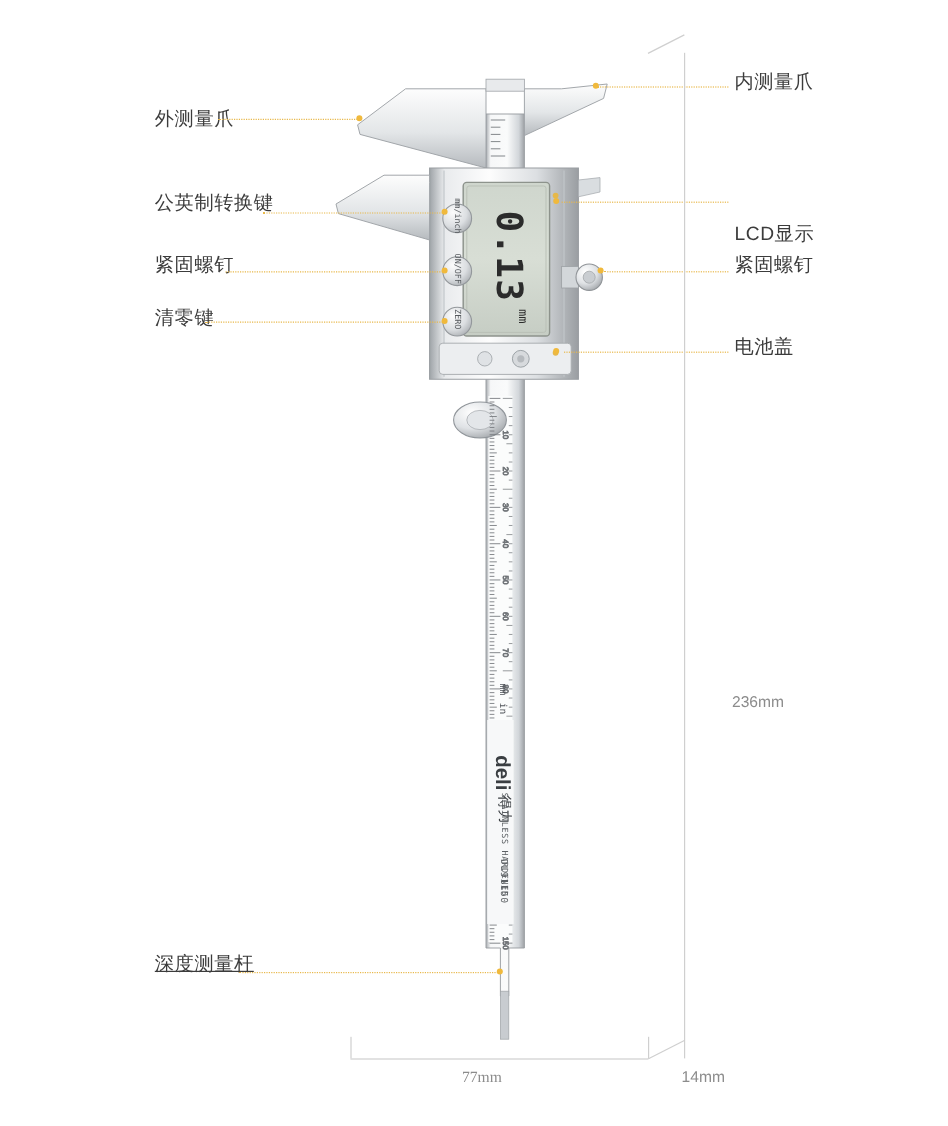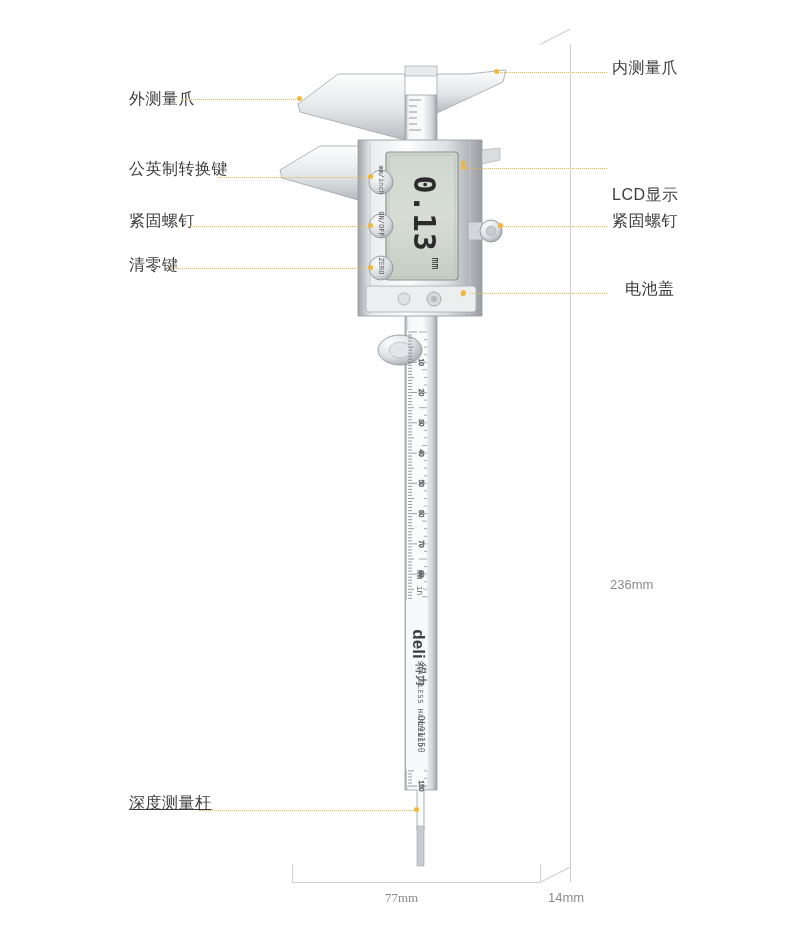--- a/index.html
+++ b/index.html
@@ -450,30 +450,30 @@
   <div class="dot" style="left:494px; top:69px;"></div>
 
   <div class="label right" style="left:612px; top:154px;margin-top:31px;">LCD显示</div>
   <div class="leader" style="left:468px; top:168px; width:139px;"></div>
   <div class="dot" style="left:461px; top:165px;"></div>
 
   <div class="label right" style="left:612px; top:211px;">紧固螺钉</div>
   <div class="leader" style="left:503px; top:226px; width:104px;"></div>
   <div class="dot" style="left:498px; top:223px;"></div>
 
-  <div class="label right" style="left:625px; top:279px;">电池盖</div>
+  <div class="label right" style="left:612px; top:279px;">电池盖</div>
   <div class="leader" style="left:470px; top:293px; width:137px;"></div>
   <div class="dot" style="left:461px; top:290px;"></div>
 
   <div class="dim-line dim-v" style="left:570px; top:44px; height:838px;"></div>
 
   <div class="dim-line" style="left:540px; top:44px; width:34px; height:1px; transform:rotate(-27deg); transform-origin:left center;"></div>
   <div class="dim-text" style="left:610px; top:577px;">236mm</div>
 
   <div class="dim-line dim-h" style="left:292px; top:882px; width:248px;"></div>
   <div class="tick dim-v" style="left:292px; top:864px; height:18px;"></div>
   <div class="tick dim-v" style="left:540px; top:864px; height:18px;"></div>
   <div class="dim-text" style="left:385px; top:890px;font-family:Liberation Serif, serif;">77mm</div>
 
   <div class="dim-line" style="left:540px; top:882px; width:34px; height:1px; transform:rotate(-27deg); transform-origin:left center;"></div>
-  <div class="dim-text" style="left:548px; top:890px;text-align:center;">14mm</div>
+  <div class="dim-text" style="left:568px; top:890px;text-align:center;">14mm</div>
 
 </div>
 
 </body></html>

